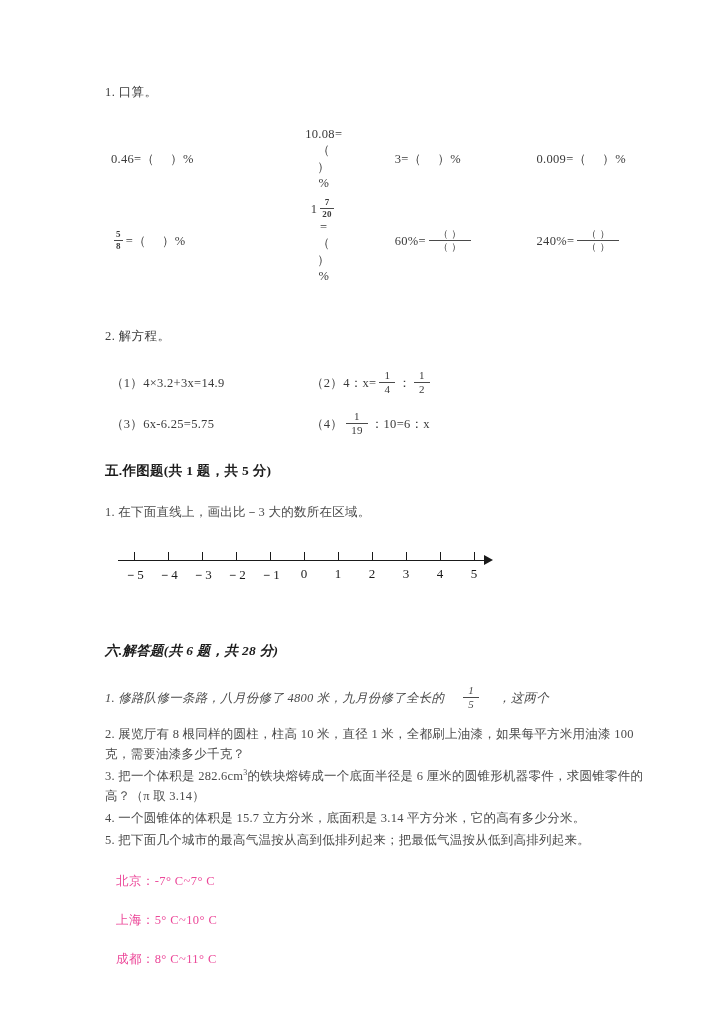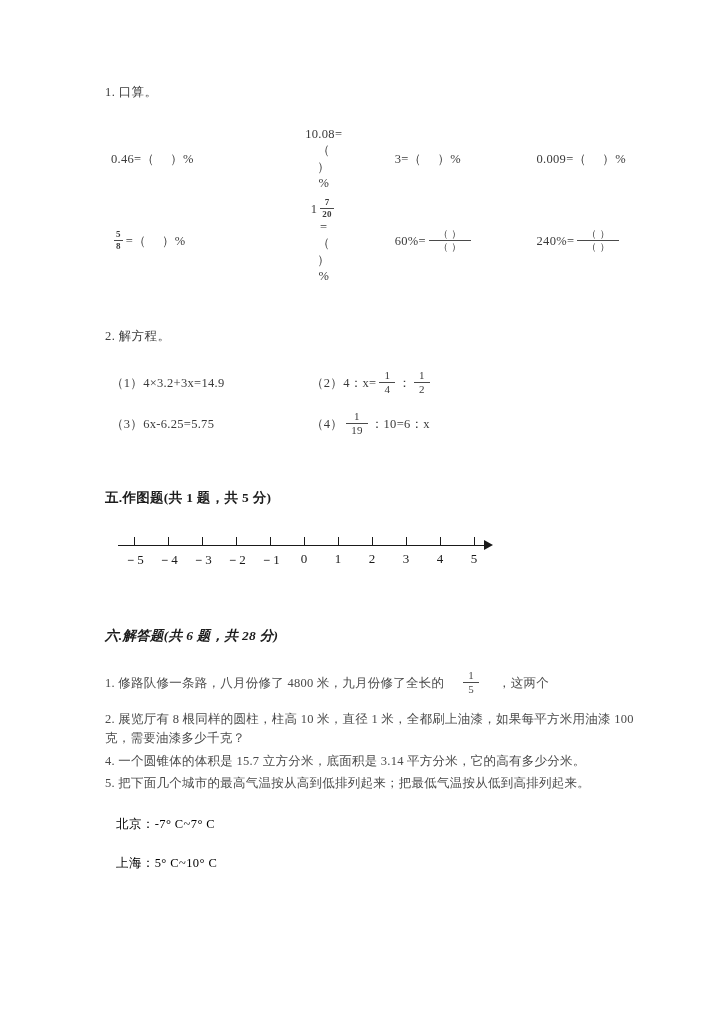--- a/index.html
+++ b/index.html
@@ -105,21 +105,21 @@
     letter-spacing: .3px;
   }
   .eq-row .eq {
     display: flex;
     align-items: center;
     white-space: nowrap;
   }
   .eq-a { width: 200px; }
 
   
-  .blk-s5 { margin-top: 52px; }
+  .blk-s5 { margin-top: 25px; }
   .blk-s5-q { margin-top: 23px; }
 
   
   .numline-wrap {
     margin-top: 22px;
     margin-left: 13px;
     position: relative;
     width: 375px;
     height: 46px;
   }
@@ -151,28 +151,28 @@
     position: absolute;
     top: 22px;
     font-size: 13px;
     color: #1a1a1a;
     transform: translateX(-50%);
     font-family: "Liberation Serif", serif;
   }
 
   
   .blk-s6 { margin-top: 52px; font-style: italic; }
-  .q1 { margin-top: 26px; }
+  .q1 { margin-top: 26px; font-style: italic; }
   .q1-l1 { display: flex; align-items: center; white-space: nowrap; }
   .q1-l2 { margin-top: 21px; }
   .q-block { margin-top: 14px; }
   .q-block.tight { margin-top: 3px; }
   .sup { font-size: 8px; vertical-align: super; }
 
-  .city { margin-top: 22px; margin-left: 11px; font-size: 12.5px; color: #000000; letter-spacing: .4px; }
+  .city { margin-top: 22px; margin-left: 11px; font-size: 12.5px; color: #ec4899; letter-spacing: .4px; }
   .city:first-of-type { margin-top: 26px; }
 
   .gap-sm { display: inline-block; width: 16px; }
 </style>
 </head>
 <body>
 
 <div class="page">
   <div class="content">
 
@@ -284,20 +284,21 @@
         <span>（4）</span>
         <span class="frac big">
           <span class="num">1</span>
           <span class="den">19</span>
         </span>
         <span>：10=6：x</span>
       </div>
     </div>
 
     <div class="blk-s5 section-title">五.作图题(共 1 题，共 5 分)</div>
+    <div class="blk-s5-q prose">1. 在下面直线上，画出比－3 大的数所在区域。</div>
 
     <div class="numline-wrap">
       <div class="numline-axis"></div>
       <div class="numline-arrow"></div>
 
       <div class="tick" style="left:16px"></div>
       <div class="tick" style="left:50px"></div>
       <div class="tick" style="left:84px"></div>
       <div class="tick" style="left:118px"></div>
       <div class="tick" style="left:152px"></div>
@@ -331,22 +332,26 @@
           <span class="num">1</span>
           <span class="den">5</span>
         </span>
         <span class="gap-sm"></span>
         <span>，这两个</span>
       </div>
     </div>
 
     <div class="q-block prose">2. 展览厅有 8 根同样的圆柱，柱高 10 米，直径 1 米，全都刷上油漆，如果每平方米用油漆 100 克，需要油漆多少千克？</div>
 
+    <div class="q-block tight prose">
+      <span>3. 把一个体积是 282.6cm</span><span class="sup">3</span><span>的铁块熔铸成一个底面半径是 6 厘米的圆锥形机器零件，求圆锥零件的高？（π 取 3.14）</span>
+    </div>
 
     <div class="q-block tight prose">4. 一个圆锥体的体积是 15.7 立方分米，底面积是 3.14 平方分米，它的高有多少分米。</div>
 
     <div class="q-block tight prose">5. 把下面几个城市的最高气温按从高到低排列起来；把最低气温按从低到高排列起来。</div>
 
     <div class="city">北京：-7° C~7° C</div>
     <div class="city">上海：5° C~10° C</div>
+    <div class="city">成都：8° C~11° C</div>
 
   </div>
 </div>
 
 </body></html>

